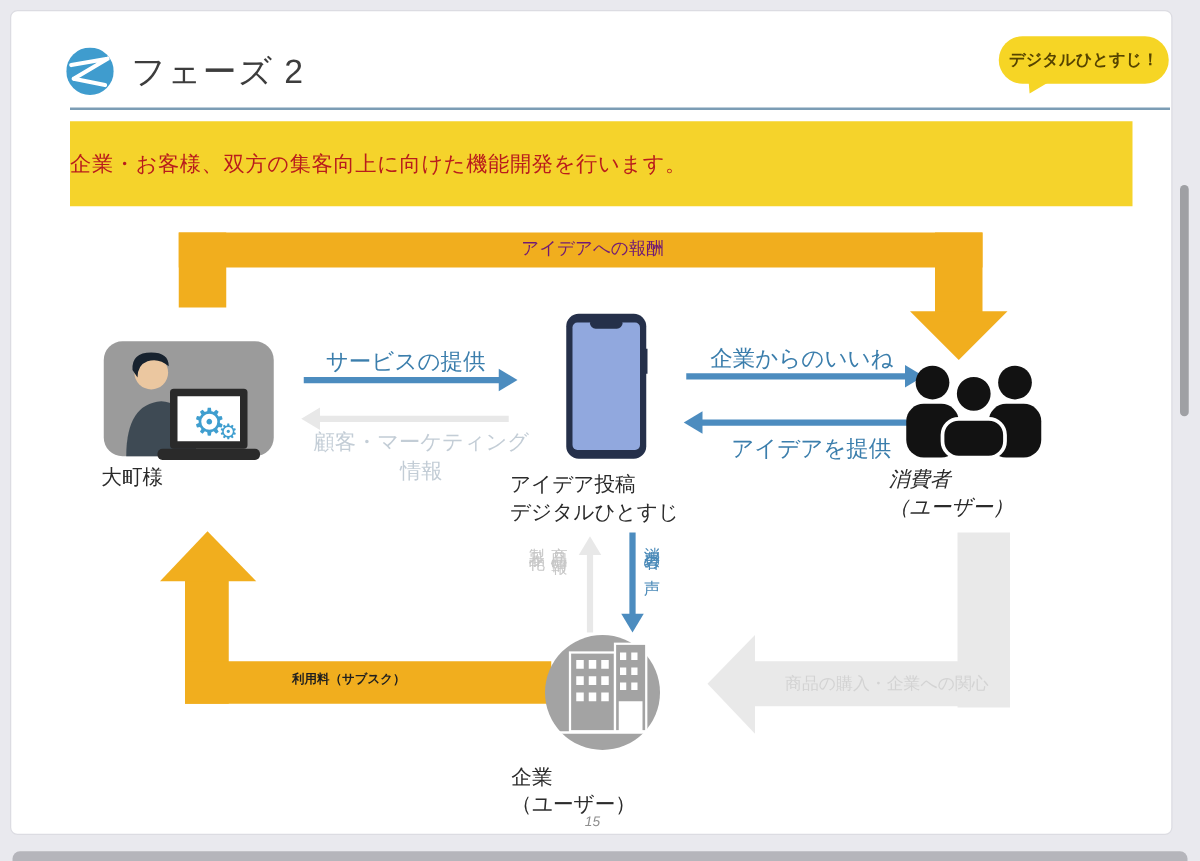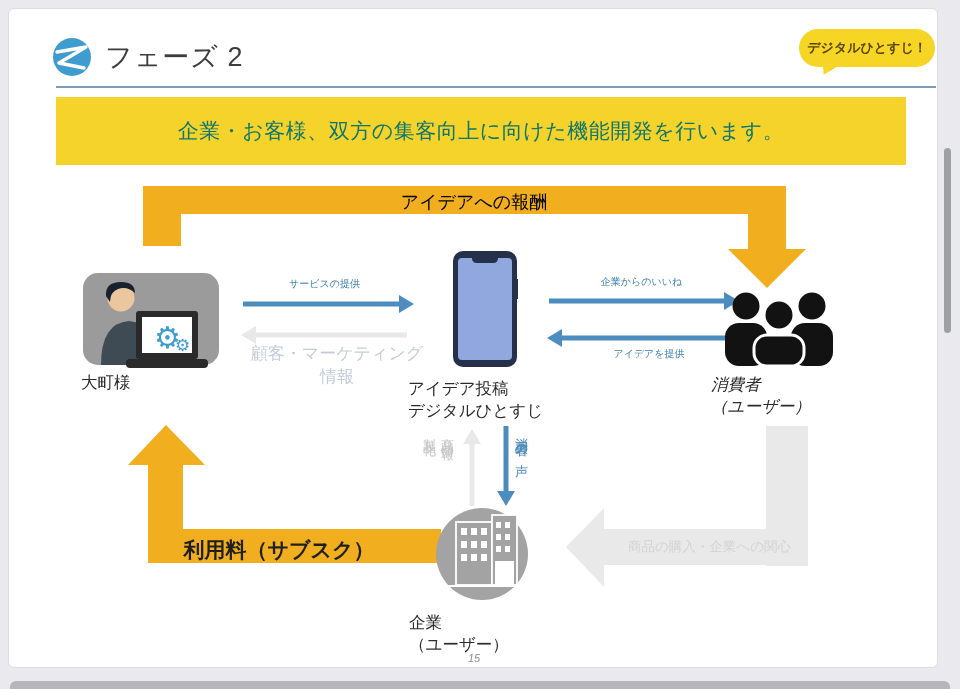--- a/index.html
+++ b/index.html
@@ -33,36 +33,36 @@
   .bubble:after {
     content:""; position:absolute; left:22px; bottom:-9px;
     width:0; height:0;
     border-left:4px solid transparent; border-right:12px solid transparent;
     border-top:12px solid #f6d525;
     transform:rotate(14deg);
   }
   
   .banner {
     position:absolute; left:47px; top:88px; width:850px; height:68px;
-    background:#f5d32b; display:flex; align-items:center; justify-content:center;
-    font-size:21px; color:#0f766e; letter-spacing:0.5px;
+    background:#f5d32b; display:flex; align-items:center; 
+    font-size:17px; color:#b91c1c; letter-spacing:0.5px;
   }
   
   .diagram { position:absolute; left:0; top:0; width:930px; height:660px; }
   
   .lbl { position:absolute; text-align:center; }
-  .lbl-reward { left:300px; top:181px; width:330px; font-size:18px; color:#000000; }
-  .lbl-blue  { font-size:10px; color:#3b7eac; }
+  .lbl-reward { left:300px; top:181px; width:330px; font-size:14px; color:#701a75; }
+  .lbl-blue  { font-size:18px; color:#3b7eac; }
   .lbl-service { left:233px; top:268px; width:165px; }
   .lbl-likes   { left:535px; top:266px; width:195px; }
   .lbl-ideas   { left:545px; top:338px; width:190px; }
   .lbl-marketing { left:238px; top:333px; width:180px; font-size:17px; color:#c3cdd6; }
   .lbl-fee {
     left:150px; top:527px; width:240px;
-    font-size:21px; font-weight:600; color:#1f1f1f;
+    font-size:10px; font-weight:600; color:#1f1f1f;
   }
   .lbl-purchase { left:598px; top:529px; width:205px; font-size:13.5px; color:#d3d3d3; }
   .vtext {
     position:absolute; writing-mode:vertical-rl; letter-spacing:3px; font-size:13px;
   }
   .vtext span { display:block; }
   .v-gray  { left:411px; top:419px; height:96px; color:#c7c7c7; }
   .v-voice { left:503px; top:418px; height:92px; color:#4a8ab8; }
   .node-label {
     position:absolute; 

